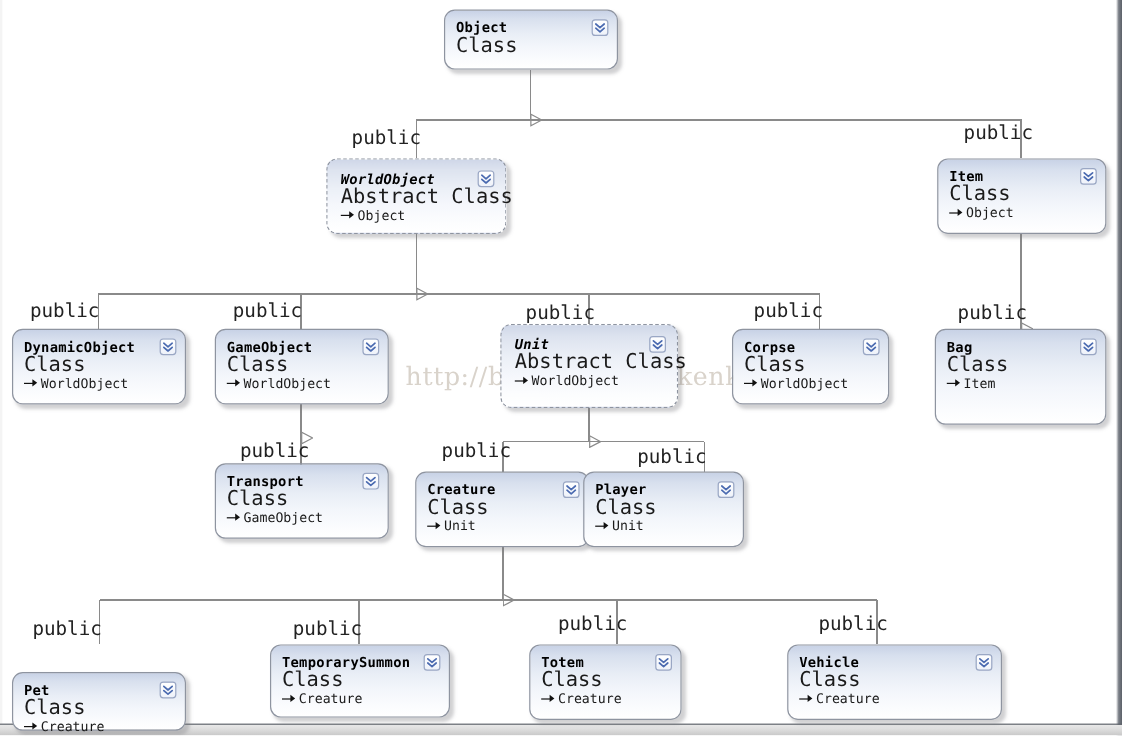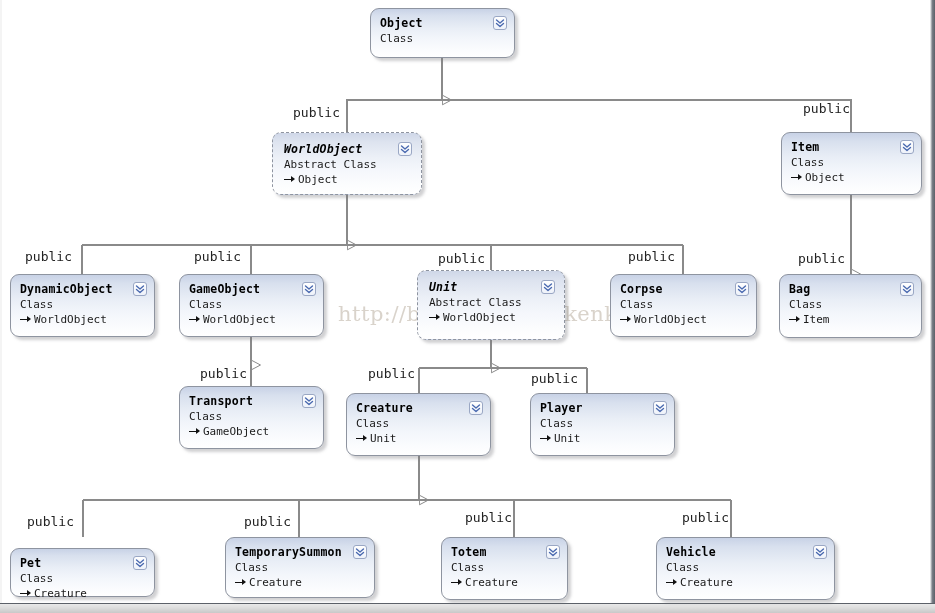--- a/index.html
+++ b/index.html
@@ -43,21 +43,21 @@
     z-index: 1;
   }
 
   
   #wires { position: absolute; left: 0; top: 0; width: 935px; height: 613px; z-index: 2; }
 
   
   .edge-label {
     position: absolute;
     font-family: "DejaVu Sans Mono", monospace;
-    font-size: 13px;
+    font-size: 16px;
     color: #222222;
     white-space: nowrap;
     z-index: 3;
     text-align: center;
   }
 
   
   .node {
     position: absolute;
     z-index: 4;
@@ -80,21 +80,21 @@
     font-weight: bold;
     color: #000000;
     line-height: 15px;
     letter-spacing: 0.2px;
     padding-right: 22px;
     white-space: nowrap;
   }
   .node.abstract .node-title { font-style: italic; }
   .node-kind {
     font-family: "DejaVu Sans Mono", monospace;
-    font-size: 11px;
+    font-size: 17px;
     color: #1a1a1a;
     line-height: 15px;
     white-space: nowrap;
   }
   .node-base {
     font-family: "DejaVu Sans Mono", monospace;
     font-size: 11px;
     color: #1a1a1a;
     line-height: 15px;
     white-space: nowrap;
@@ -272,35 +272,35 @@
       <span class="base-arrow"></span>
       <span>WorldObject</span>
     </div>
     <div class="expander">
       <svg width="10" height="10" viewBox="0 0 10 10">
           <path d="M1.5 2 L5 5 L8.5 2 M1.5 5.5 L5 8.5 L8.5 5.5" stroke="#4a6ab0" stroke-width="1.4" fill="none" stroke-linecap="round" stroke-linejoin="round"></path>
         </svg>
     </div>
   </div>
 
-  <div class="node" style="left:610px;top:274px;width:147px;height:63px">
+  <div class="node" style="left:610px;top:274px;width:131px;height:63px">
     <div class="node-title">Corpse</div>
     <div class="node-kind">Class</div>
     <div class="node-base">
       <span class="base-arrow"></span>
       <span>WorldObject</span>
     </div>
     <div class="expander">
       <svg width="10" height="10" viewBox="0 0 10 10">
           <path d="M1.5 2 L5 5 L8.5 2 M1.5 5.5 L5 8.5 L8.5 5.5" stroke="#4a6ab0" stroke-width="1.4" fill="none" stroke-linecap="round" stroke-linejoin="round"></path>
         </svg>
     </div>
   </div>
 
-  <div class="node" style="left:779px;top:274px;width:143px;height:64px">
+  <div class="node" style="left:779px;top:274px;width:143px;height:80px">
     <div class="node-title">Bag</div>
     <div class="node-kind">Class</div>
     <div class="node-base">
       <span class="base-arrow"></span>
       <span>Item</span>
     </div>
     <div class="expander">
       <svg width="10" height="10" viewBox="0 0 10 10">
           <path d="M1.5 2 L5 5 L8.5 2 M1.5 5.5 L5 8.5 L8.5 5.5" stroke="#4a6ab0" stroke-width="1.4" fill="none" stroke-linecap="round" stroke-linejoin="round"></path>
         </svg>
@@ -328,35 +328,35 @@
       <span class="base-arrow"></span>
       <span>Unit</span>
     </div>
     <div class="expander">
       <svg width="10" height="10" viewBox="0 0 10 10">
           <path d="M1.5 2 L5 5 L8.5 2 M1.5 5.5 L5 8.5 L8.5 5.5" stroke="#4a6ab0" stroke-width="1.4" fill="none" stroke-linecap="round" stroke-linejoin="round"></path>
         </svg>
     </div>
   </div>
 
-  <div class="node" style="left:530px;top:393px;width:145px;height:63px">
+  <div class="node" style="left:486px;top:393px;width:134px;height:63px">
     <div class="node-title">Player</div>
     <div class="node-kind">Class</div>
     <div class="node-base">
       <span class="base-arrow"></span>
       <span>Unit</span>
     </div>
     <div class="expander">
       <svg width="10" height="10" viewBox="0 0 10 10">
           <path d="M1.5 2 L5 5 L8.5 2 M1.5 5.5 L5 8.5 L8.5 5.5" stroke="#4a6ab0" stroke-width="1.4" fill="none" stroke-linecap="round" stroke-linejoin="round"></path>
         </svg>
     </div>
   </div>
 
-  <div class="node" style="left:10px;top:548px;width:145px;height:49px">
+  <div class="node" style="left:10px;top:560px;width:145px;height:49px">
     <div class="node-title">Pet</div>
     <div class="node-kind">Class</div>
     <div class="node-base">
       <span class="base-arrow"></span>
       <span>Creature</span>
     </div>
     <div class="expander">
       <svg width="10" height="10" viewBox="0 0 10 10">
           <path d="M1.5 2 L5 5 L8.5 2 M1.5 5.5 L5 8.5 L8.5 5.5" stroke="#4a6ab0" stroke-width="1.4" fill="none" stroke-linecap="round" stroke-linejoin="round"></path>
         </svg>

